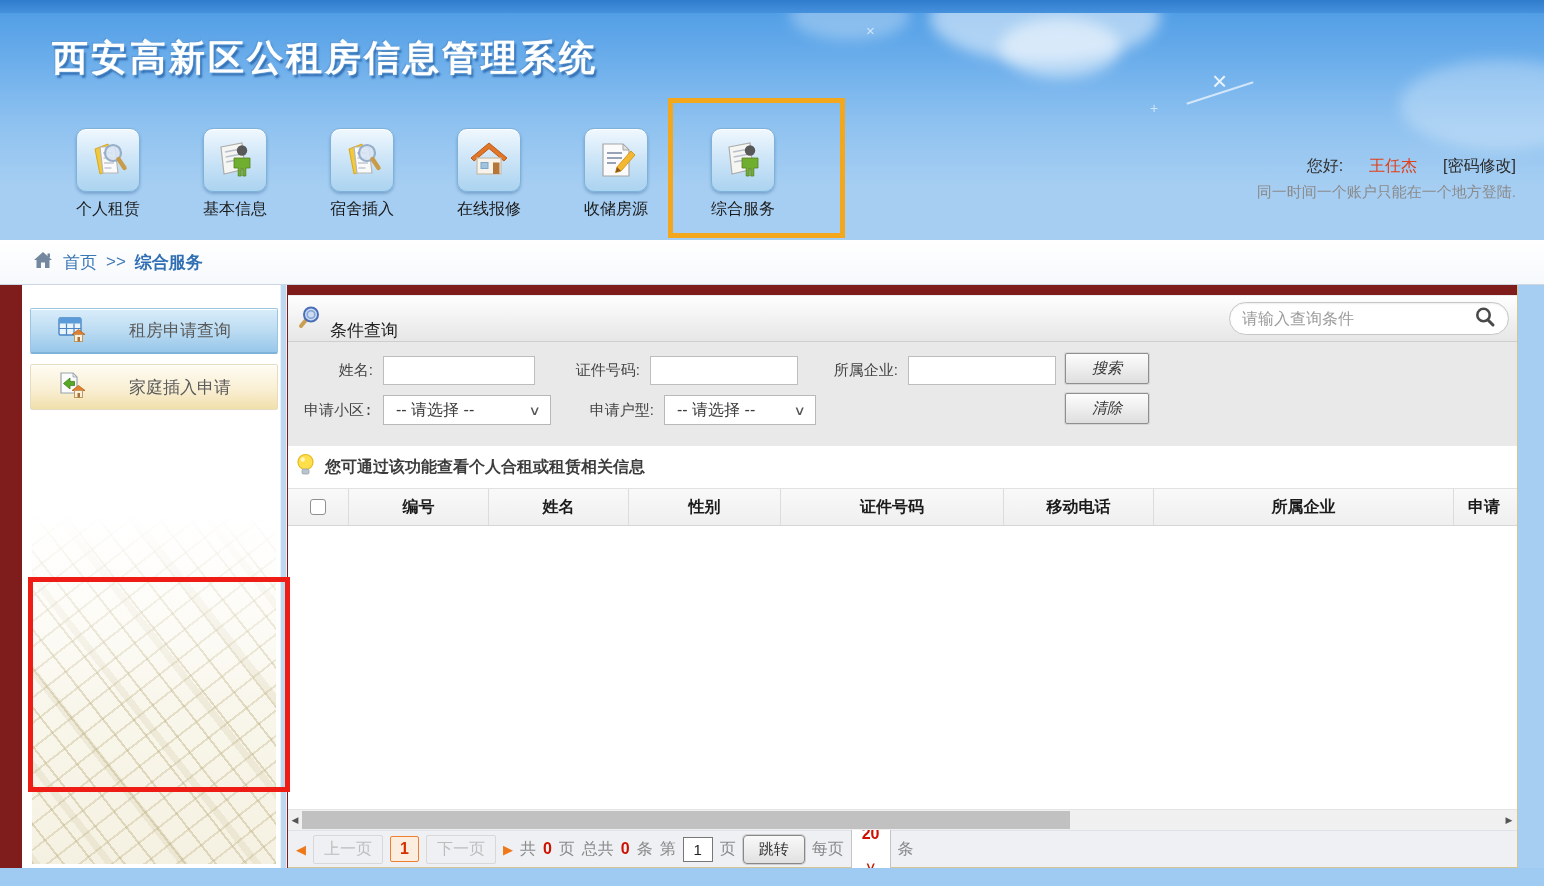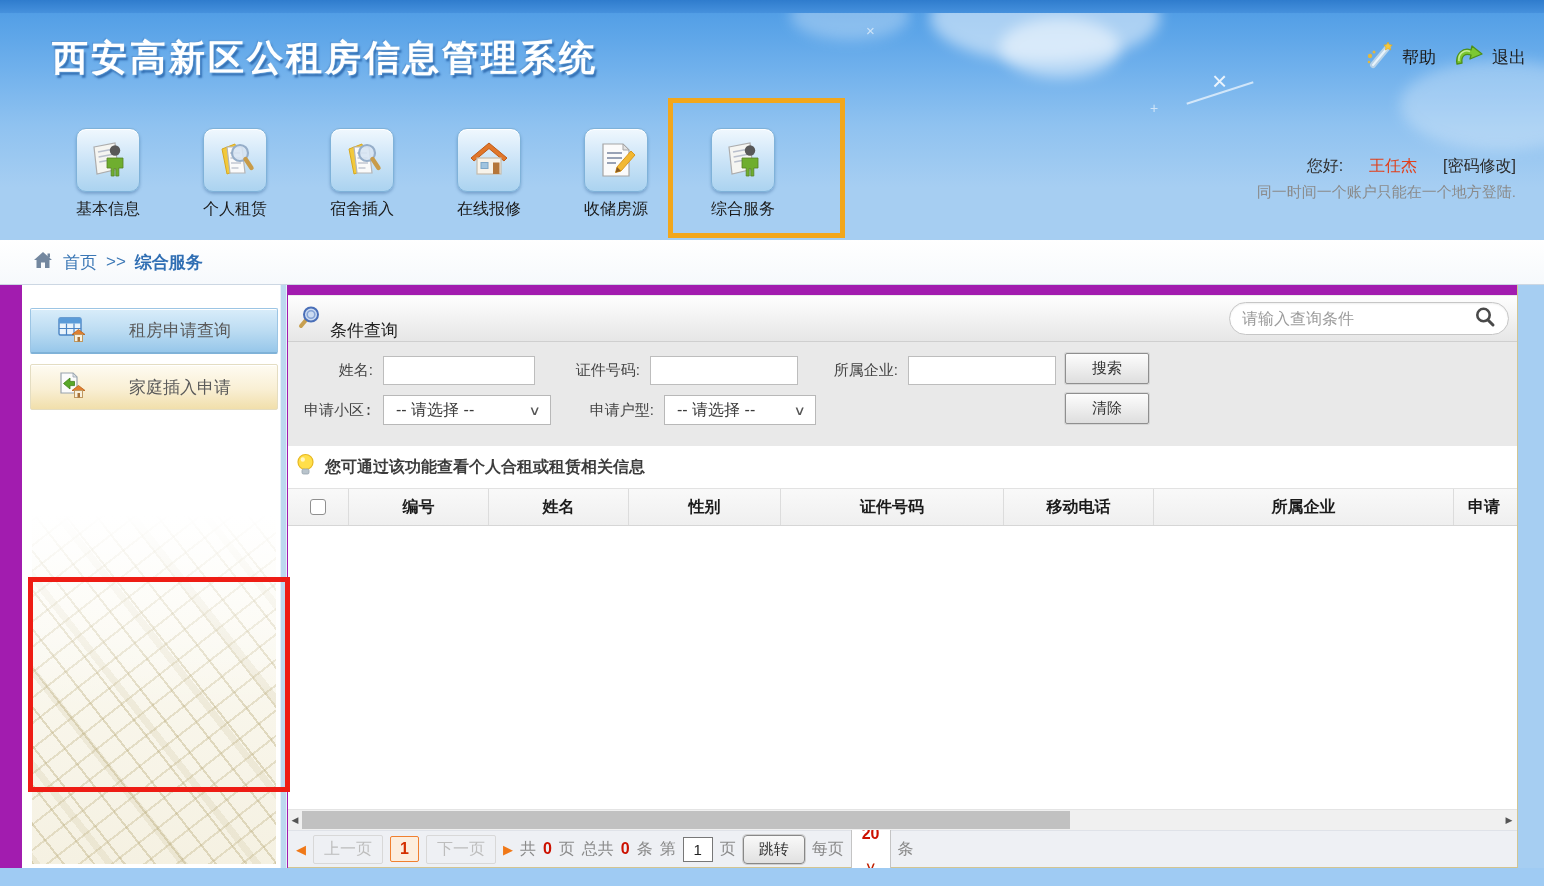--- a/index.html
+++ b/index.html
@@ -39,21 +39,21 @@
   .userinfo .row2 { margin-top:6px; color:#8a8a8a; font-size:15px; }
 
   
   .breadcrumb { position:absolute; left:0; top:240px; width:1544px; height:45px;
                 background:linear-gradient(180deg,#ffffff,#f6f9fc); border-bottom:1px solid #ccd7e3;
                 display:flex; align-items:center; padding-left:32px; gap:9px; font-size:17px; color:#3b77b5; }
   .breadcrumb .cur { font-weight:bold; color:#2f6eb3; }
   .breadcrumb .lnk { cursor:pointer; }
 
   
-  .main { position:absolute; left:0; top:285px; width:1544px; height:583px; background:#a21caf; }
+  .main { position:absolute; left:0; top:285px; width:1544px; height:583px; background:#7f1d1d; }
   .sidebar { position:absolute; left:22px; top:0; width:258px; height:583px; background:#fff; }
   .smenu { padding-top:23px; }
   .sitem { height:46px; margin:0 2px 10px 8px; display:flex; align-items:center; padding-left:26px; gap:42px;
            border:1px solid #e4ddc2; border-radius:2px; cursor:pointer;
            background:linear-gradient(180deg,#fefbf2 0%,#f9efd4 55%,#f1dfab 100%); box-shadow:inset 0 1px 0 #fff; }
   .sitem.active { border:1px solid #9cc5e4; background:linear-gradient(180deg,#d9edfa 0%,#bcdcf2 50%,#97c7ea 100%); border-bottom:2px solid #7fb2d8; }
   .sitem .slabel { font-size:17px; color:#5a5a5a; }
   .watermark { position:absolute; left:10px; right:4px; top:230px; bottom:4px;
                background-image:
                  linear-gradient(180deg,#ffffff 0%, rgba(255,255,255,.55) 22%, rgba(255,255,255,0) 55%),
@@ -78,21 +78,21 @@
   .flabel { text-align:right; flex:none; }
   .l1 { width:85px; } .l2 { width:90px; margin-left:15px; } .l3 { width:88px; margin-left:12px; }
   .l4 { width:85px;font-family:Liberation Mono, monospace; } .l5 { width:88px; margin-left:15px; }
   .tinput { height:29px; border:1px solid #bdbdbd; background:#fff; margin-left:10px; font-size:15px; padding:0 6px; outline:none; font-family:inherit; color:#333; }
   .w1 { width:152px; } .w2 { width:148px; } .w3 { width:148px; }
   .sel { height:30px; background:#fff; border:1px solid #b8b8b8; margin-left:10px; display:flex; align-items:center;
          justify-content:space-between; padding:0 10px 0 12px; font-size:16px; color:#3c3c3c; cursor:pointer; }
   .sel .chev { font-style:normal; font-size:13px; color:#555; transform:scaleX(1.3); }
   .s1 { width:168px; } .s2 { width:152px; }
   .fbtn { position:absolute; left:777px; width:84px; height:31px; background:linear-gradient(180deg,#fdfdfd,#dedede);
-          border:1px solid #8f8f8f; box-shadow:0 0 0 1px #d5d5d5; border-radius:2px; font-size:15px; color:#333; cursor:pointer; font-family:inherit; }
+          border:1px solid #8f8f8f; box-shadow:0 0 0 1px #d5d5d5; border-radius:2px; font-size:15px; color:#333; cursor:pointer; font-family:inherit;font-style:italic; }
   .btn-search { top:11px; } .btn-clear { top:51px; }
 
   .tiprow { flex:none; height:42px; background:#fff; display:flex; align-items:center; padding-left:7px; gap:9px; }
   .tiptext { font-size:16px; font-weight:bold; color:#3c3c3c; }
 
   .thead { flex:none; height:38px; display:flex; background:linear-gradient(180deg,#f9f9f9,#efefef);
            border-top:1px solid #e2e2e2; border-bottom:1px solid #d6d6d6; overflow:hidden; }
   .th { display:flex; align-items:center; justify-content:center; font-size:16px; font-weight:bold; color:#1a1a1a;
         border-left:1px solid #dcdcdc; flex:none; }
   .th:first-child { border-left:none; }
@@ -139,64 +139,44 @@
     <div class="cloud c3"></div>
     <div class="cloud c4"></div>
     <div class="hdr-topline"></div>
     <span class="sparkle sp1">×</span>
     <span class="sparkle sp2">+</span>
     <span class="sparkle sp3">×</span>
     <div class="streak"></div>
 
     <h1 class="title">西安高新区公租房信息管理系统</h1>
 
-    <div class="hdr-links">
-      <span>
-        <svg width="30" height="30" viewBox="0 0 30 30">
-          <line x1="8" y1="25" x2="23" y2="7" stroke="#b7d2e8" stroke-width="6" stroke-linecap="round"></line>
-          <line x1="8" y1="25" x2="23" y2="7" stroke="#e8f3fb" stroke-width="2" stroke-linecap="round"></line>
-          <path d="M23 2 l1.3 2.7 3 .4 -2.2 2 .6 2.9 -2.7-1.5 -2.6 1.5 .5-2.9 -2.1-2 2.9-.4 z" fill="#f5c93c" stroke="#d9a41e" stroke-width=".6"></path>
-          <circle cx="5" cy="16" r="2.2" fill="#e3b83c"></circle>
-          <circle cx="9" cy="12" r="1.5" fill="#e3b83c"></circle>
-          <circle cx="4" cy="22" r="1.3" fill="#e3b83c"></circle>
-        </svg>
-      </span>
-      <span class="txt">帮助</span>
-      <span style="margin-left:10px">
-        <svg width="32" height="26" viewBox="0 0 32 26">
-          <path d="M4 22 C2 12 10 5 18 8 L19 4 L29 12 L17 17 L18 13 C12 11 8 14 9 21 Z" fill="#7cc832" stroke="#4e9018" stroke-width="1.3" stroke-linejoin="round"></path>
-          <path d="M6 19 C5 12 11 7 17 9.5" fill="none" stroke="#c4ec9a" stroke-width="1.6"></path>
-        </svg>
-      </span>
-      <span class="txt">退出</span>
-    </div>
 
     <nav class="navrow">
-      <div class="nav-item">
-        <div class="tile">
-          <svg width="44" height="44" viewBox="0 0 44 44">
-            <path d="M8 9 L29 5 L32 31 L11 36 Z" fill="#f5f5f1" stroke="#adadad" stroke-width="1.2"></path>
-            <path d="M12 14 L25 11.5 M12.6 19 L26 16.5 M13.2 24 L26.5 21.5" stroke="#b9bfcc" stroke-width="1.6" fill="none"></path>
-            <circle cx="29" cy="12.5" r="5.2" fill="#585858"></circle>
-            <path d="M21 20 h16 v10 h-4.2 v8 h-3 v-7.5 h-1.6 v7.5 h-3 v-8 h-4.2 z" fill="#6fae2f" stroke="#568223" stroke-width=".8"></path>
-          </svg>
-        </div>
-        <div class="nav-label">基本信息</div>
-      </div>
       <div class="nav-item">
         <div class="tile">
           <svg width="44" height="44" viewBox="0 0 44 44">
             <path d="M9 11 L22 6 L27 31 L14 36 Z" fill="#f2c93c" stroke="#d8a820" stroke-width="1"></path>
             <path d="M14 9 h15 l3 26 h-15 z" fill="#fafafa" stroke="#b5b5b5" stroke-width="1.2"></path>
             <path d="M17 15 h10 M17.5 20 h10 M18 25 h10 M18.5 30 h7" stroke="#c2c8d2" stroke-width="1.5" fill="none"></path>
             <circle cx="27" cy="15" r="8" fill="rgba(214,228,243,.88)" stroke="#96aec9" stroke-width="2.2"></circle>
             <line x1="32.5" y1="21" x2="38.5" y2="30" stroke="#c89b48" stroke-width="4.4" stroke-linecap="round"></line>
           </svg>
         </div>
         <div class="nav-label">个人租赁</div>
+      </div>
+      <div class="nav-item">
+        <div class="tile">
+          <svg width="44" height="44" viewBox="0 0 44 44">
+            <path d="M8 9 L29 5 L32 31 L11 36 Z" fill="#f5f5f1" stroke="#adadad" stroke-width="1.2"></path>
+            <path d="M12 14 L25 11.5 M12.6 19 L26 16.5 M13.2 24 L26.5 21.5" stroke="#b9bfcc" stroke-width="1.6" fill="none"></path>
+            <circle cx="29" cy="12.5" r="5.2" fill="#585858"></circle>
+            <path d="M21 20 h16 v10 h-4.2 v8 h-3 v-7.5 h-1.6 v7.5 h-3 v-8 h-4.2 z" fill="#6fae2f" stroke="#568223" stroke-width=".8"></path>
+          </svg>
+        </div>
+        <div class="nav-label">基本信息</div>
       </div>
       <div class="nav-item">
         <div class="tile">
           <svg width="44" height="44" viewBox="0 0 44 44">
             <path d="M9 11 L22 6 L27 31 L14 36 Z" fill="#f2c93c" stroke="#d8a820" stroke-width="1"></path>
             <path d="M14 9 h15 l3 26 h-15 z" fill="#fafafa" stroke="#b5b5b5" stroke-width="1.2"></path>
             <path d="M17 15 h10 M17.5 20 h10 M18 25 h10 M18.5 30 h7" stroke="#c2c8d2" stroke-width="1.5" fill="none"></path>
             <circle cx="27" cy="15" r="8" fill="rgba(214,228,243,.88)" stroke="#96aec9" stroke-width="2.2"></circle>
             <line x1="32.5" y1="21" x2="38.5" y2="30" stroke="#c89b48" stroke-width="4.4" stroke-linecap="round"></line>
           </svg>

